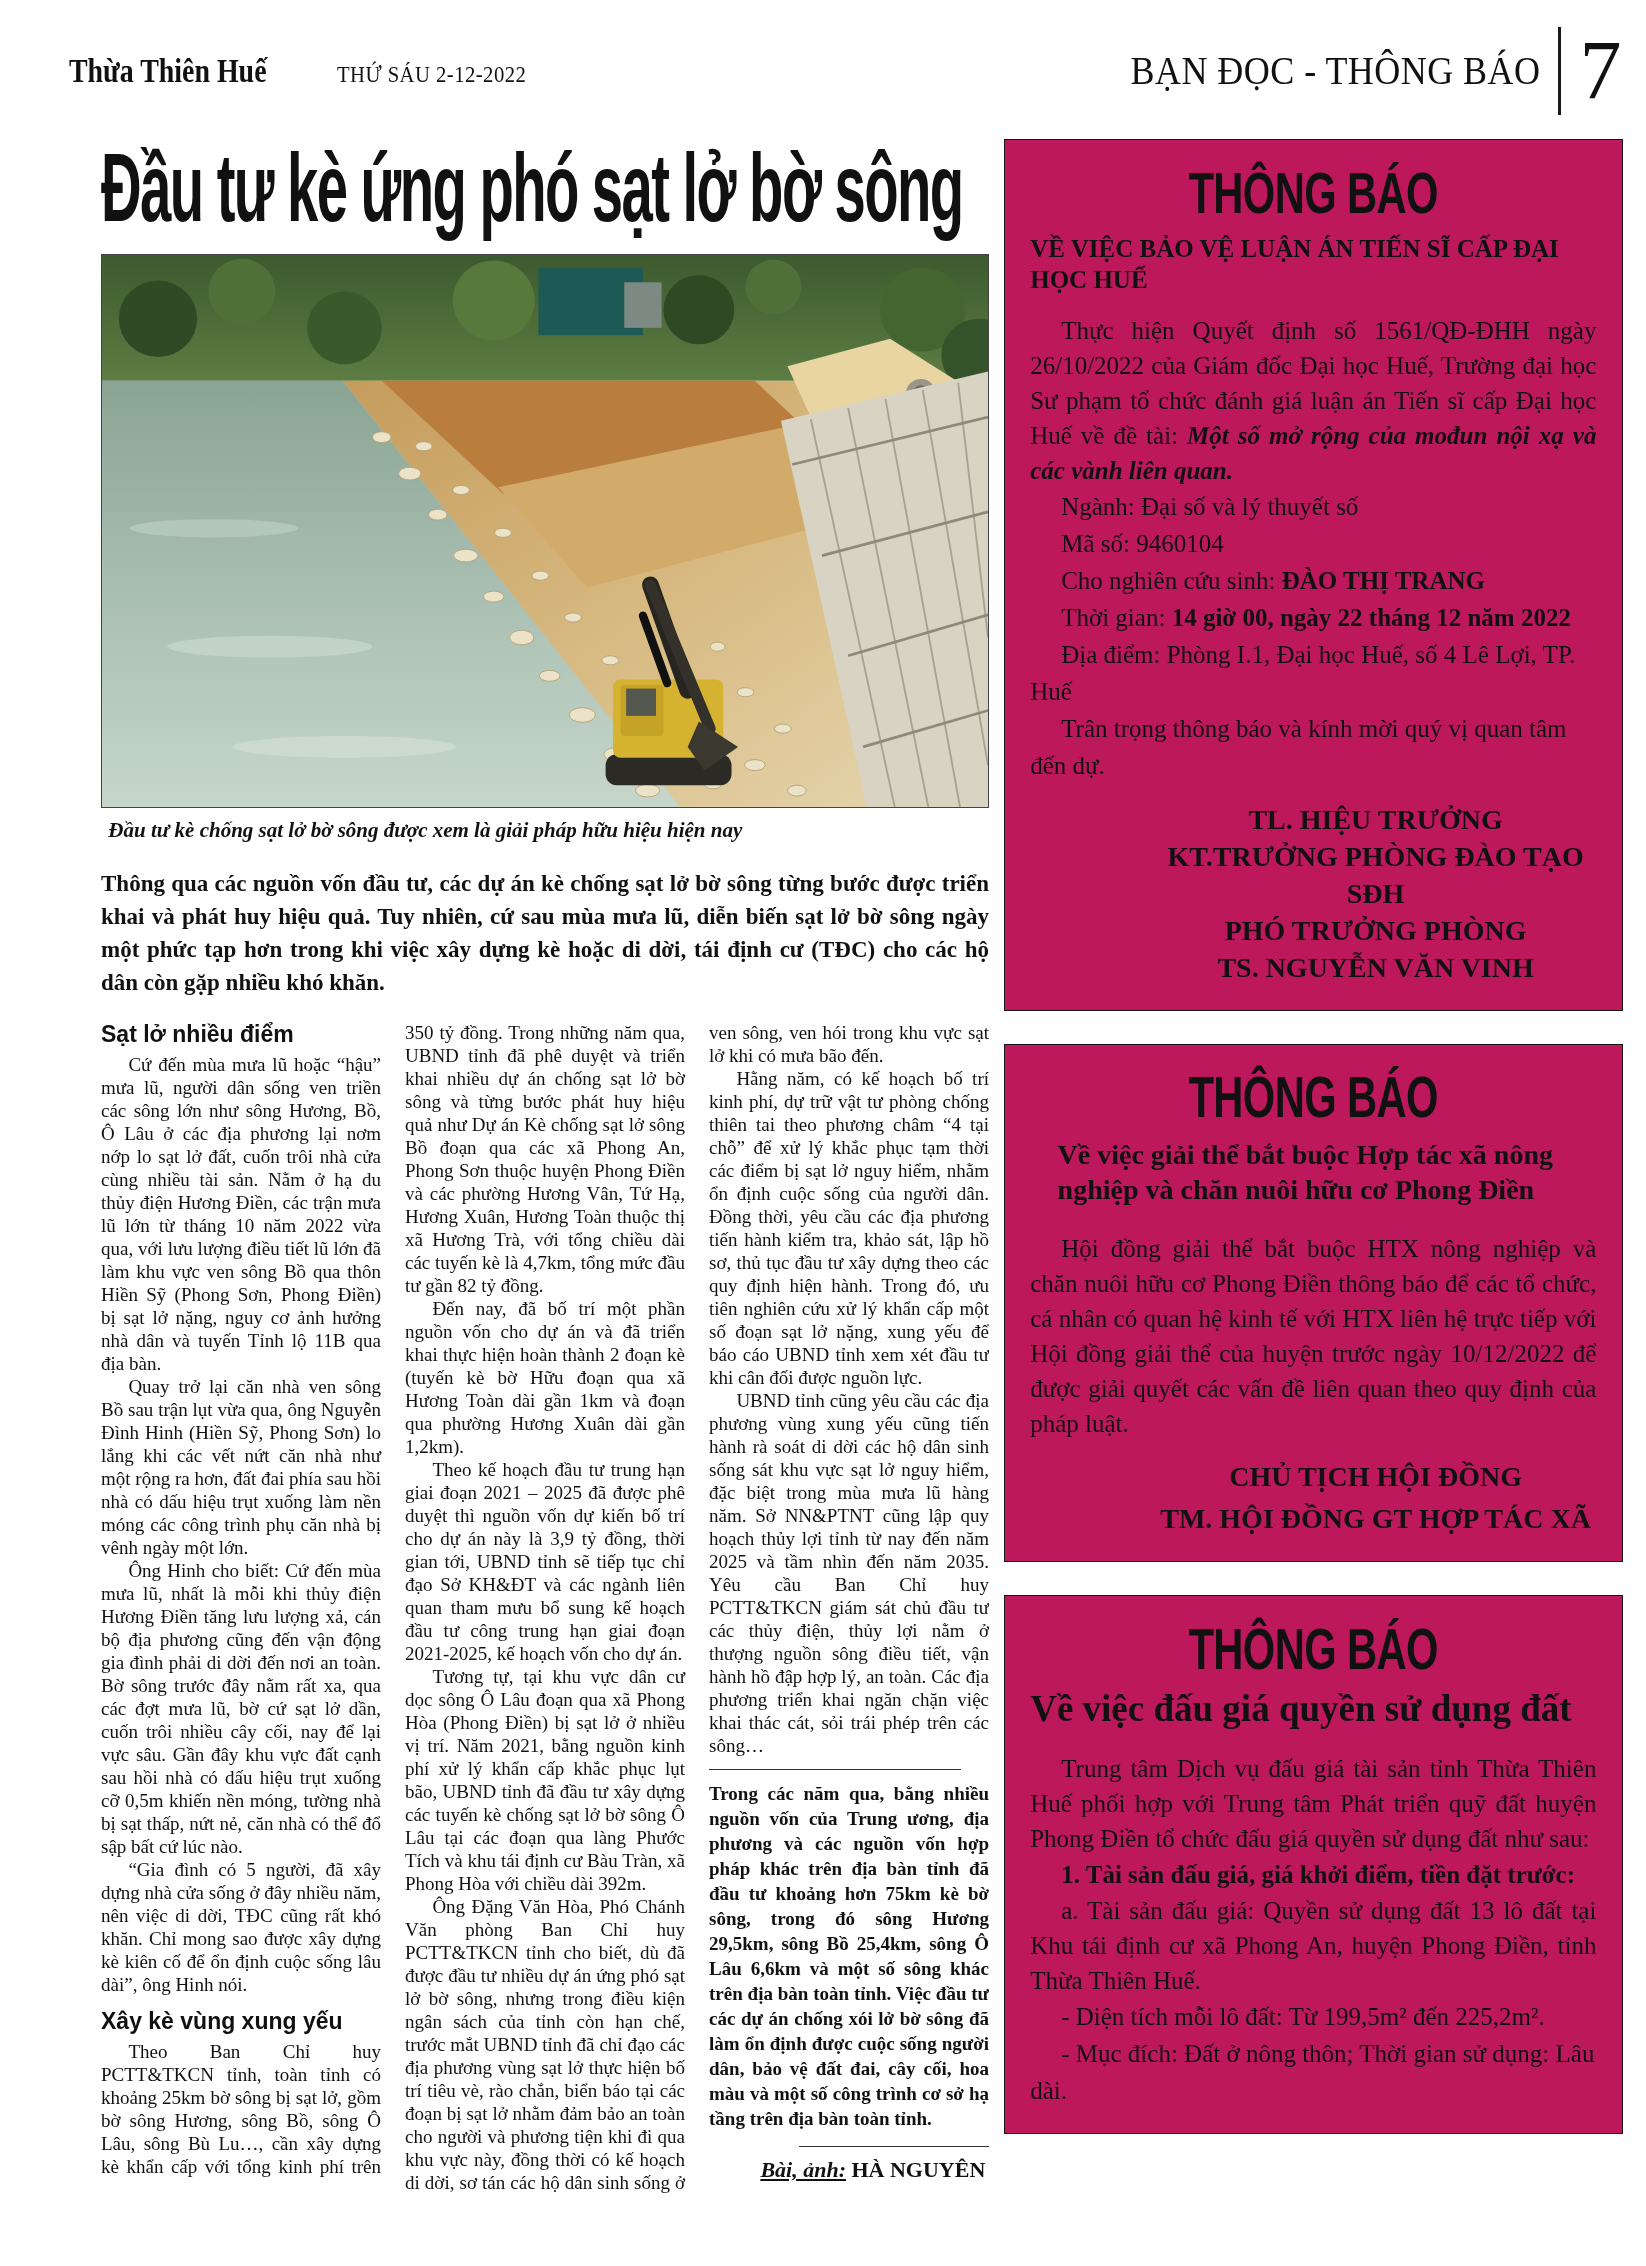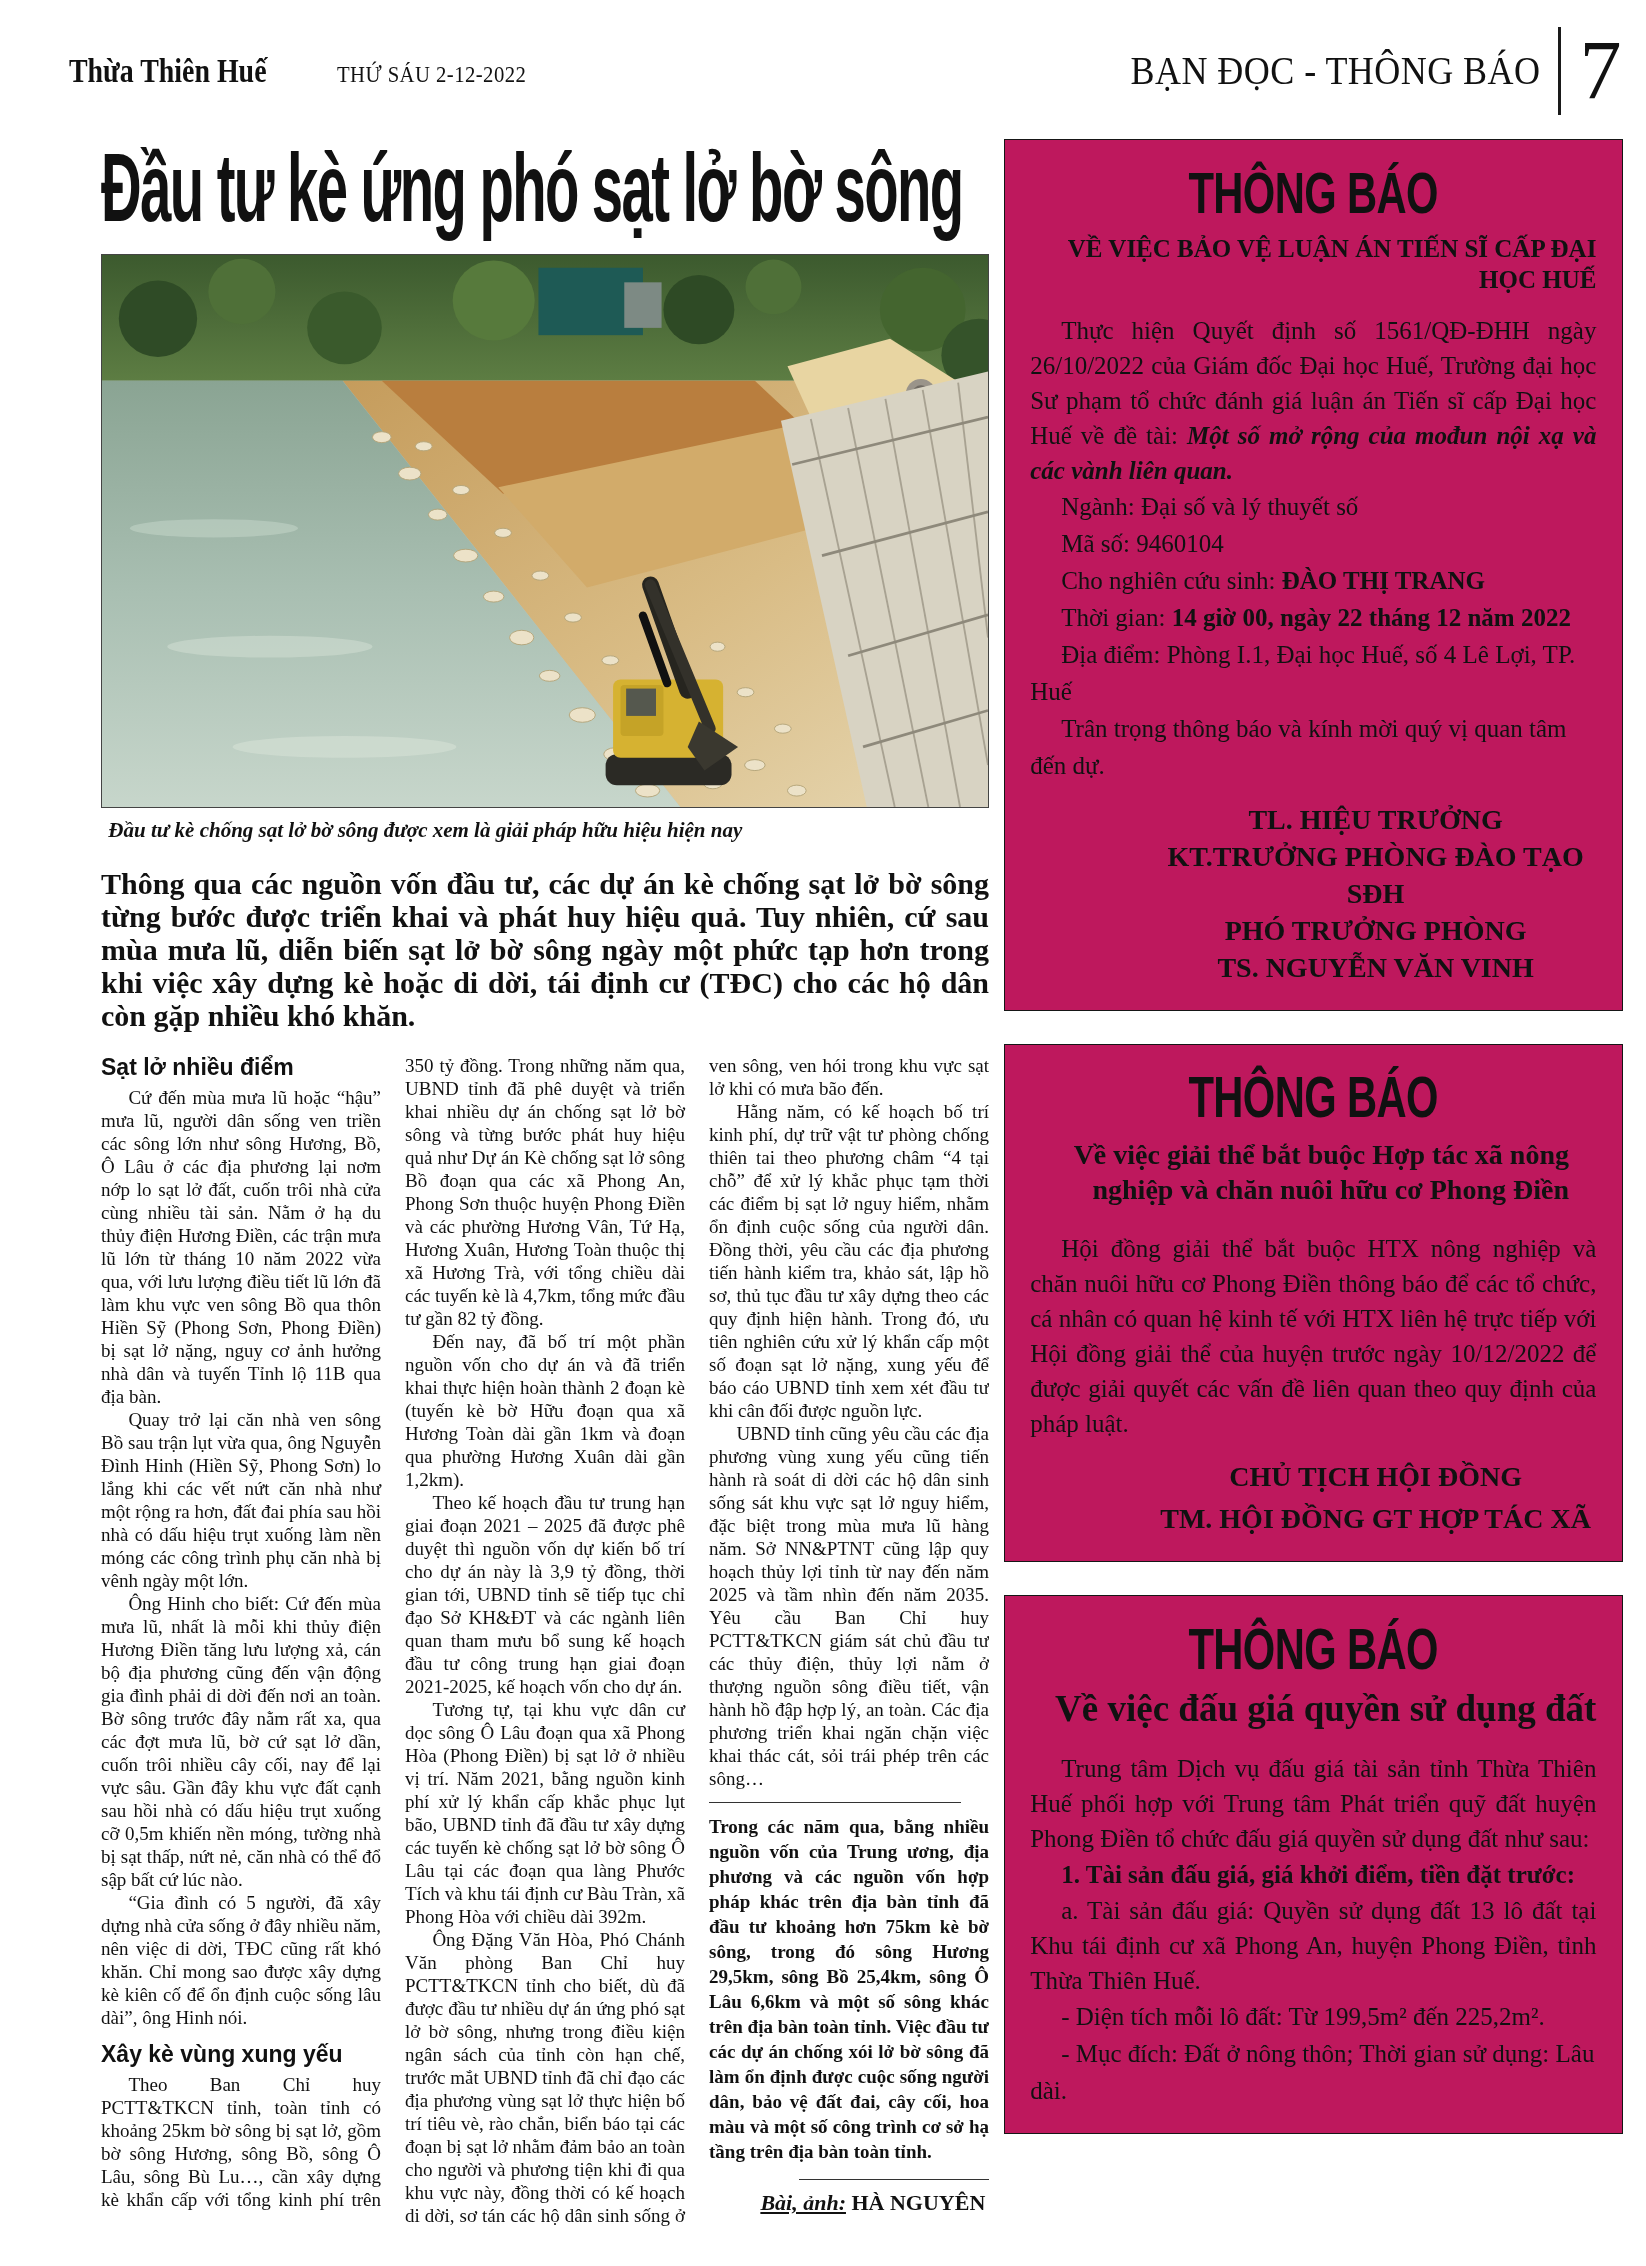--- a/index.html
+++ b/index.html
@@ -24,40 +24,40 @@
 
   
   .headline { margin:16.4px 0 9.1px; height:108px; overflow:visible; }
   .hl-inner { display:inline-block; font-family:"Liberation Sans",sans-serif; font-weight:bold; font-size:97px; line-height:1.05; letter-spacing:-2.7px; transform:scaleX(0.58); transform-origin:left center; white-space:nowrap; }
 
   
   figure.photo { width:100%; height:554px; border:0.9px solid #444; overflow:hidden; background:#b9c6bb; }
   figure.photo svg { display:block; width:100%; height:100%; }
   .caption { font-size:21px; font-weight:bold; font-style:italic; margin:9.1px 0 24px 7.3px; }
 
-  .lead { font-size:30px; line-height:33px; font-weight:bold; text-align:justify; margin:8px 0 22px; }
+  .lead { font-size:23px; line-height:33px; font-weight:bold; text-align:justify; margin:8px 0 22px; }
 
   
   .cols { column-count:3; column-gap:24px; height:1235px; overflow:hidden;
           font-size:19px; line-height:23px; text-align:justify; }
   .cols p { text-indent:27.4px; margin:0; }
   .subhead { font-family:"Liberation Sans",sans-serif; font-weight:bold; font-size:23px; line-height:27.4px; text-align:left; margin:0 0 4.6px; }
   .subhead.second { margin-top:12.8px; }
   .note-rule { border-top:1.4px solid #333; width:90%; margin:12.8px 0 11px; }
   .note { font-weight:bold; text-indent:0 !important; font-size:19px; line-height:25px; }
   .byline-rule { border-top:1.4px solid #333; margin:14.6px 0 11px 32%; }
   .byline { text-indent:0 !important; text-align:right; font-size:22px; padding-right:3.7px; }
   .byline-label { font-weight:bold; font-style:italic;text-decoration:underline; }
   .byline-name { font-weight:bold; }
 
   
   .notice { border:1.8px solid #161616; padding:16.4px 25.6px 24px; margin-bottom:33px; background:#be185d; }
   .n-title { text-align:center; margin:7.3px 0 11px; }
   .n-title .tt { display:inline-block; font-family:"Liberation Sans",sans-serif; font-weight:bold; font-size:58px; line-height:1; letter-spacing:-0.9px; transform:scaleX(0.72); transform-origin:center; white-space:nowrap; }
-  .n-sub { text-align:right; font-weight:bold; margin:0 0 18.3px; }
+  .n-sub { text-align:left; font-weight:bold; margin:0 0 18.3px; }
   .n-sub.caps1 { font-size:25px; line-height:31px; }
   .n-sub.two   { font-size:28px; line-height:35px; padding:0 27.4px; margin-bottom:24px;}
   .n-sub.three { font-size:37px; line-height:40px; margin-bottom:22px; }
   .n-p   { font-size:25px; line-height:35px; text-align:justify; text-indent:31px; }
   .n-line{ font-size:25px; line-height:37px; text-indent:31px; }
   .bi { font-weight:bold; font-style:italic; }
   .b  { font-weight:bold; }
   .sig { margin-top:16.4px; padding-left:22%; text-align:center; font-weight:bold; font-size:28px; line-height:37px; }
   .sig.gap p + p { margin-top:5.5px; }
   .sig p { margin:0; }

